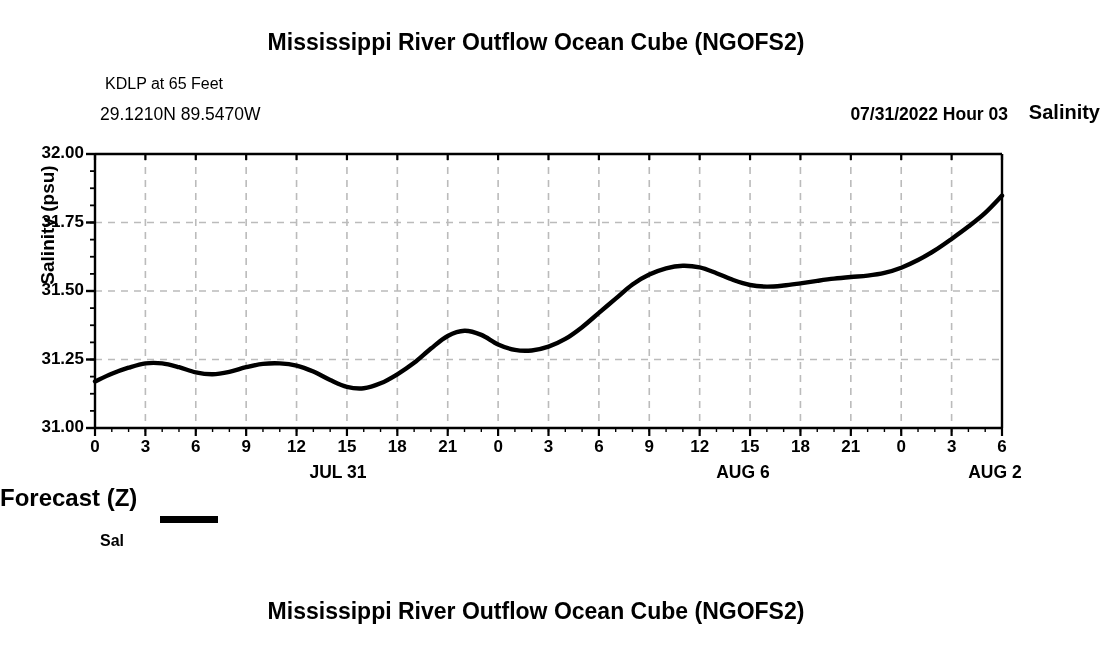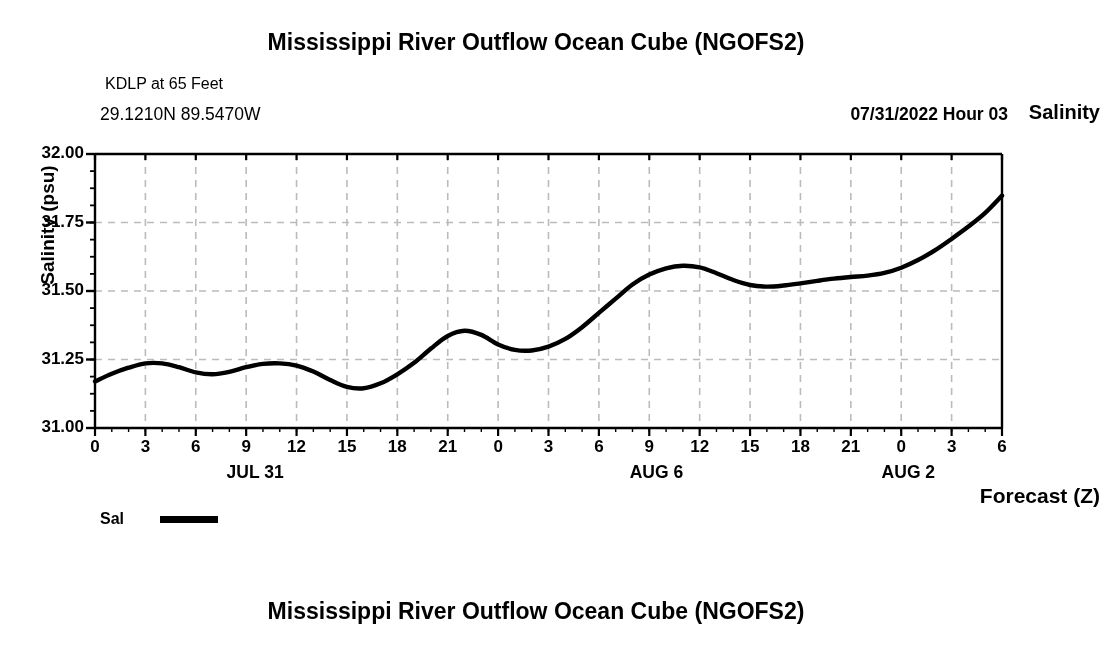--- a/index.html
+++ b/index.html
@@ -101,38 +101,38 @@
     position: absolute;
     width: 40px;
     text-align: center;
     font-size: 17px;
     font-weight: bold;
     top: 437px;
   }
   .day-label {
     position: absolute;
     width: 140px;
+    text-align: right;
+    font-size: 17.5px;
+    font-weight: bold;
+    top: 462px;
+  }
+  .xaxis-title {
+    position: absolute;
+    left: 0;
+    width: 1100px;
     text-align: left;
-    font-size: 17.5px;
-    font-weight: bold;
-    top: 462px;
-  }
-  .xaxis-title {
-    position: absolute;
-    left: 0;
-    width: 1100px;
-    text-align: right;
     top: 484px;
-    font-size: 21px;
+    font-size: 24px;
     font-weight: bold;
   }
   .legend-label {
     position: absolute;
     left: 100px;
-    top: 510px;
+    top: 532px;
     font-size: 16px;
     font-weight: bold;
   }
   .legend-swatch {
     position: absolute;
     left: 160px;
     top: 516px;
     width: 58px;
     height: 7px;
     background: #000000;

